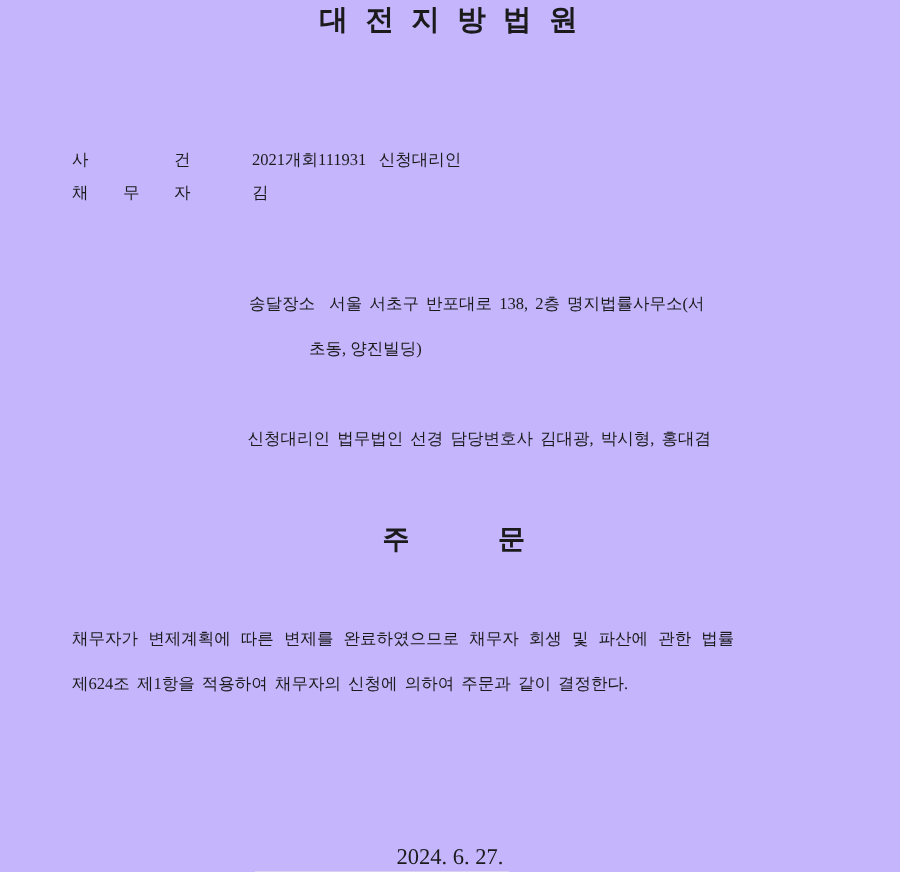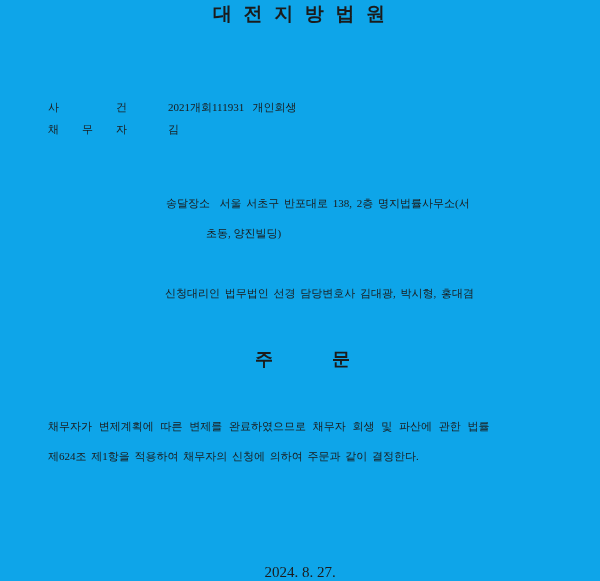--- a/index.html
+++ b/index.html
@@ -5,21 +5,21 @@
   html, body {
     margin: 0;
     padding: 0;
     background: #e8e8e8;
   }
   .page {
     position: relative;
     width: 600px;
     height: 581px;
     margin: 0 auto;
-    background: #0ea5e9;
+    background: #c4b5fd;
     color: #1b1b1b;
     font-family: "Liberation Serif", "DejaVu Serif", serif;
     overflow: hidden;
   }
   .abs {
     position: absolute;
     white-space: nowrap;
   }
   .spread {
     
@@ -82,33 +82,33 @@
 </head>
 <body>
 
 <div class="page">
 
   <div class="abs court-title spread">대 전 지 방 법 원</div>
 
 
   <div>
     <span class="abs body-text row-label spread case-row">사 건</span>
-    <span class="abs body-text row-value case-row">2021개회111931   개인회생</span>
+    <span class="abs body-text row-value case-row">2021개회111931   신청대리인</span>
   </div>
 
   <div>
     <span class="abs body-text row-label spread debtor-row">채 무 자</span>
     <span class="abs body-text row-value debtor-row">김</span>
   </div>
 
   <div class="abs body-text addr-line1">송달장소&nbsp; 서울 서초구 반포대로 138, 2층 명지법률사무소(서</div>
   <div class="abs body-text addr-line2">초동, 양진빌딩)</div>
 
   <div class="abs body-text rep-line">신청대리인 법무법인 선경 담당변호사 김대광, 박시형, 홍대겸</div>
 
   <div class="abs section-heading order-heading spread">주 문</div>
 
   <div class="abs body-text reason-line1">채무자가 변제계획에 따른 변제를 완료하였으므로 채무자 회생 및 파산에 관한 법률</div>
   <div class="abs body-text reason-line2">제624조 제1항을 적용하여 채무자의 신청에 의하여 주문과 같이 결정한다.</div>
 
-  <div class="abs date-line">2024. 8. 27.</div>
+  <div class="abs date-line">2024. 6. 27.</div>
 
 </div>
 
 </body></html>

